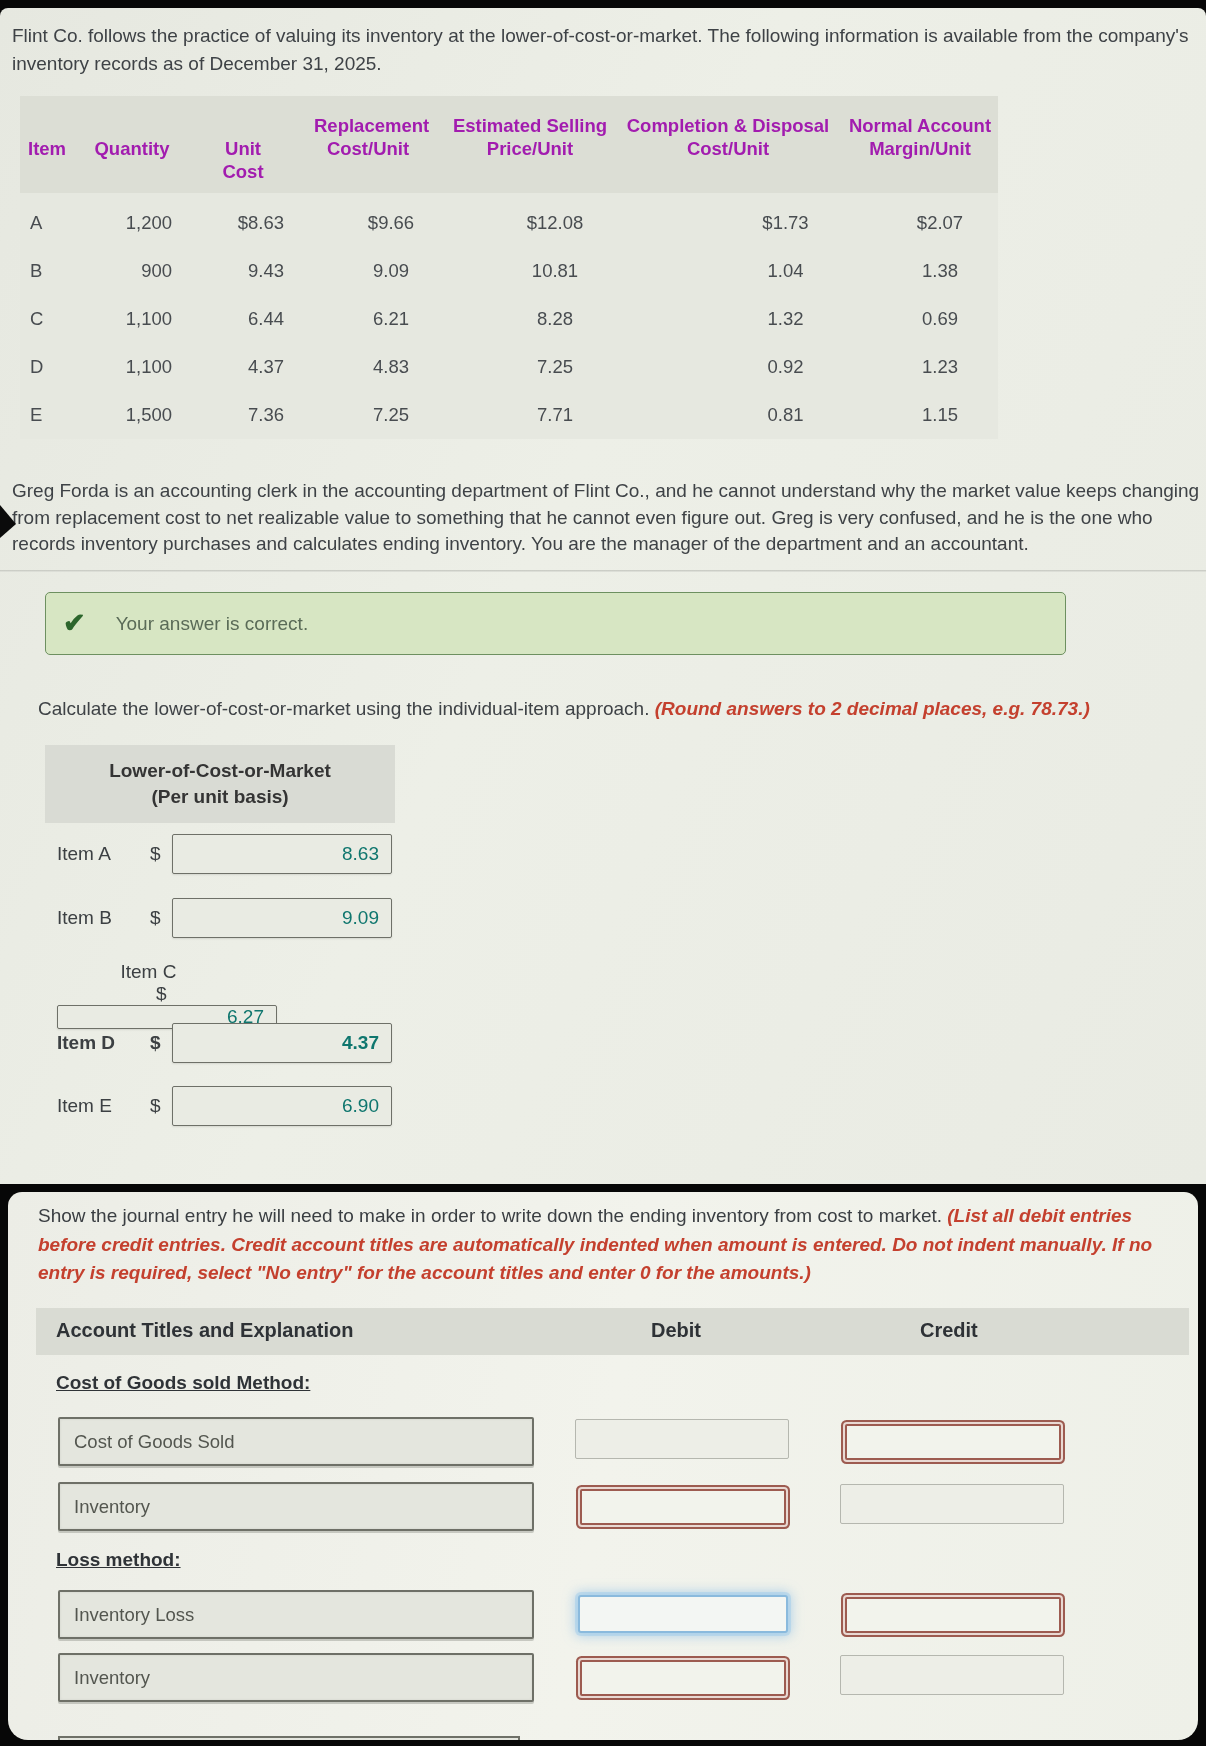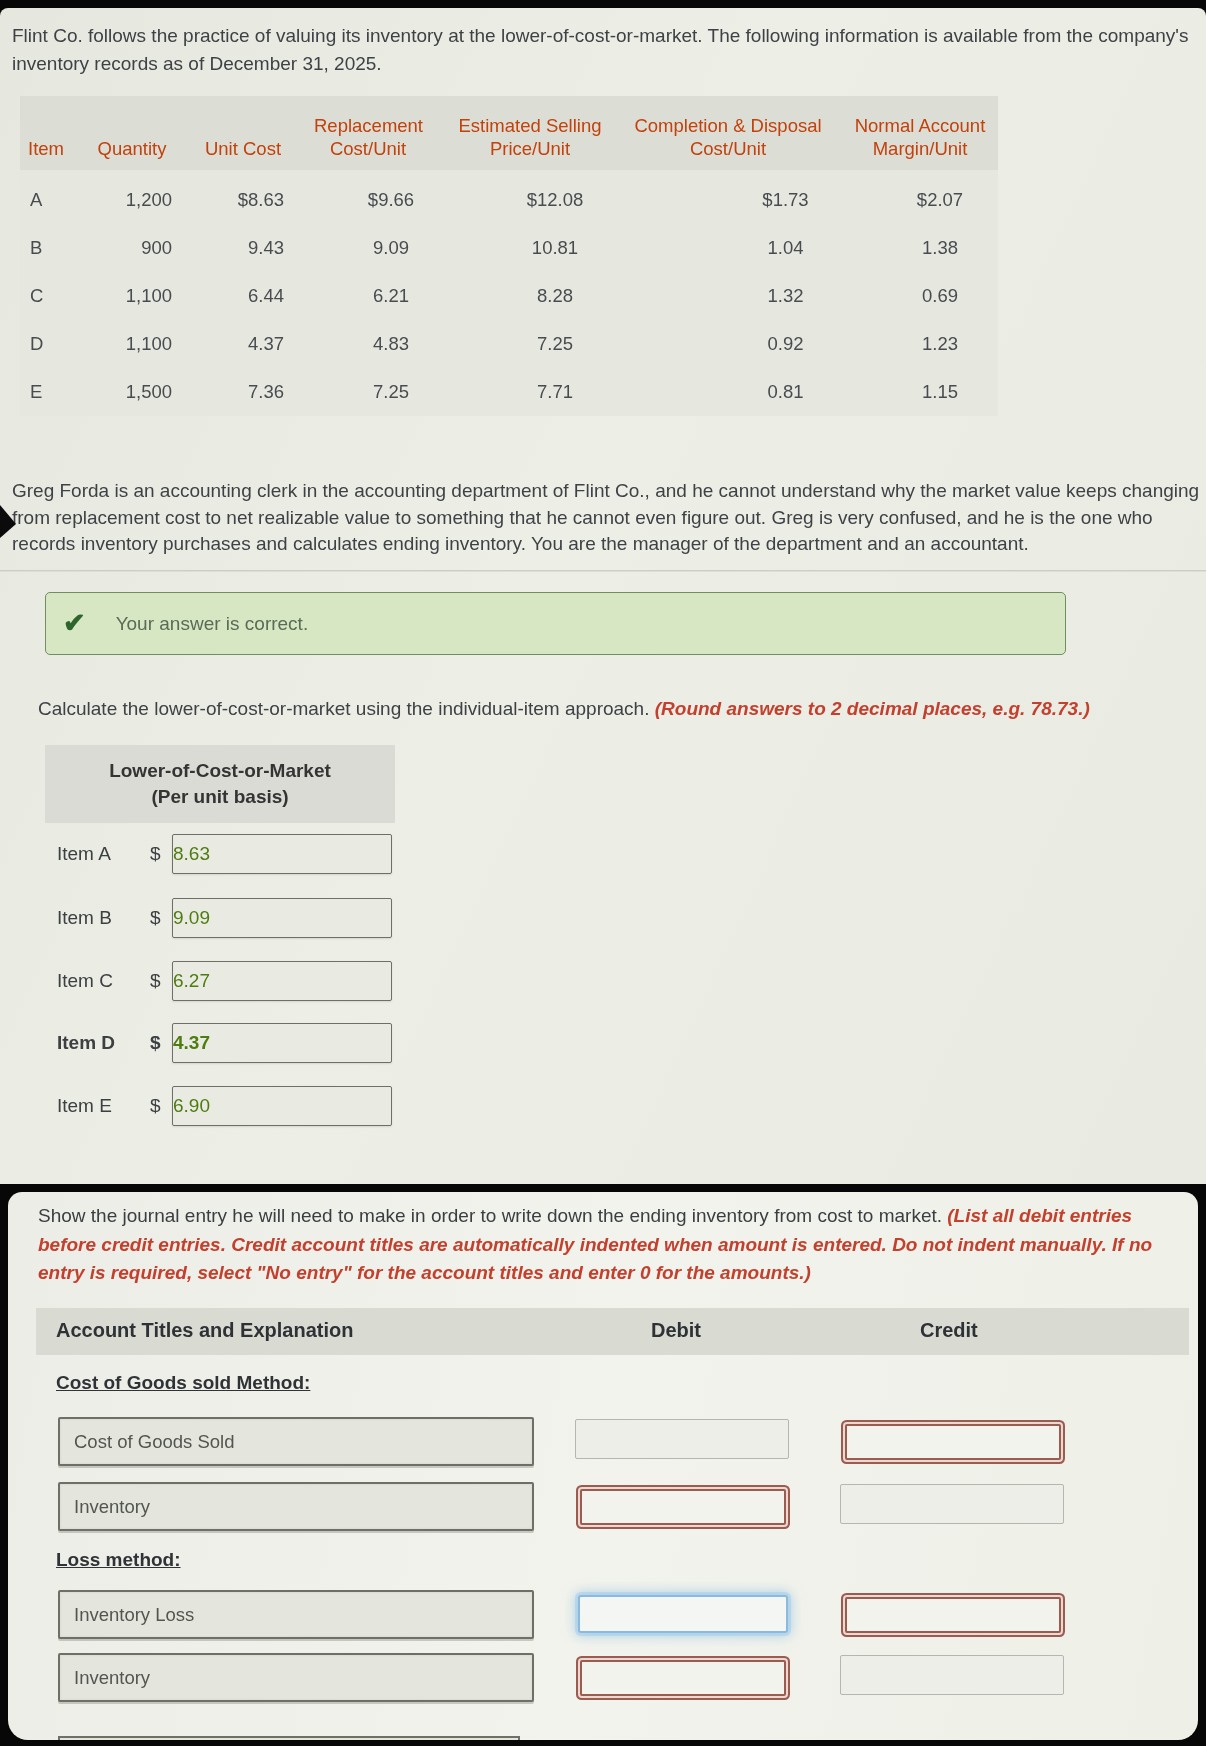--- a/index.html
+++ b/index.html
@@ -16,21 +16,21 @@
     border-radius:8px 8px 0 0;overflow:hidden;
   }
   .para{position:absolute;margin:0;font-size:19px;color:#3e4246;}
   .para-intro{left:12px;top:14px;width:1182px;line-height:28px;}
   .para-narrative{left:12px;top:470px;width:1188px;line-height:26.5px;}
 
   
   .inv-table{position:absolute;left:20px;top:88px;width:978px;height:330px;}
   .inv-grid{display:grid;grid-template-columns:72px 110px 112px 132px 168px 228px 156px;}
   .inv-head{background:#dcded5;padding:18px 0 10px 0;}
-  .inv-head .hcell{font-weight:normal;color:#c2410c;font-size:18.5px;text-align:center;}
+  .inv-head .hcell{font-weight:bold;color:#a21caf;font-size:18.5px;text-align:center;}
   .inv-head .hcell span{display:block;line-height:23px;min-height:23px;}
   .h1{text-align:left !important;padding-left:8px;}
   .h2,.h3{padding-right:30px;}
   .h4{padding-right:24px;}
   .inv-body{background:#e6e8e0;padding-top:6px;height:240px;}
   .inv-row{height:48px;align-items:center;font-size:18.5px;color:#484c50;}
   .c-item{padding-left:10px;text-align:left;}
   .c-qty,.c-cost{text-align:right;padding-right:30px;}
   .c-repl{text-align:center;padding-left:22px;}
   .c-sell{text-align:center;padding-left:50px;}
@@ -53,23 +53,23 @@
   .red-note{color:#c4402e;font-weight:bold;font-style:italic;}
 
   
   .lcm-header{position:absolute;left:45px;top:737px;width:350px;height:78px;
     background:#d9dbd4;text-align:center;box-sizing:border-box;padding-top:13px;
     font-weight:bold;font-size:19px;color:#343434;line-height:26px;}
   .lcm-row{position:absolute;left:57px;display:flex;align-items:center;height:40px;}
   .lcm-label{width:93px;font-size:19px;color:#3c4043;}
   .lcm-cur{width:22px;font-size:19px;color:#3c4043;}
   .lcm-input{width:206px;height:38px;border:1px solid #6e7068;background:#e9ebe3;
-    border-radius:2px;display:flex;align-items:center;
-    padding-right:12px;font-size:19px;color:#4d7c0f;box-shadow:0 1px 2px rgba(0,0,0,.10);}
-  .lcm-a{top:826px;} .lcm-b{top:890px;} .lcm-c{top:953px;} .lcm-d{top:1015px;font-weight:bold;} .lcm-e{top:1078px;}
+    border-radius:2px;display:flex;align-items:center;justify-content:flex-end;
+    padding-right:12px;font-size:19px;color:#0f766e;box-shadow:0 1px 2px rgba(0,0,0,.10);}
+  .lcm-a{top:826px;} .lcm-b{top:890px;} .lcm-c{top:953px;flex-direction:column;} .lcm-d{top:1015px;font-weight:bold;} .lcm-e{top:1078px;}
 
   
   .panel-bottom{
     position:absolute;left:8px;top:1192px;width:1190px;height:548px;
     background:linear-gradient(100deg,#ecede6 0%,#f2f3ec 50%,#eef0e8 100%);
     border-radius:14px 14px 20px 20px;overflow:hidden;
   }
   .instr2{position:absolute;left:30px;top:10px;width:1142px;margin:0;
     font-size:19px;line-height:28.5px;color:#3a3e42;}
 

